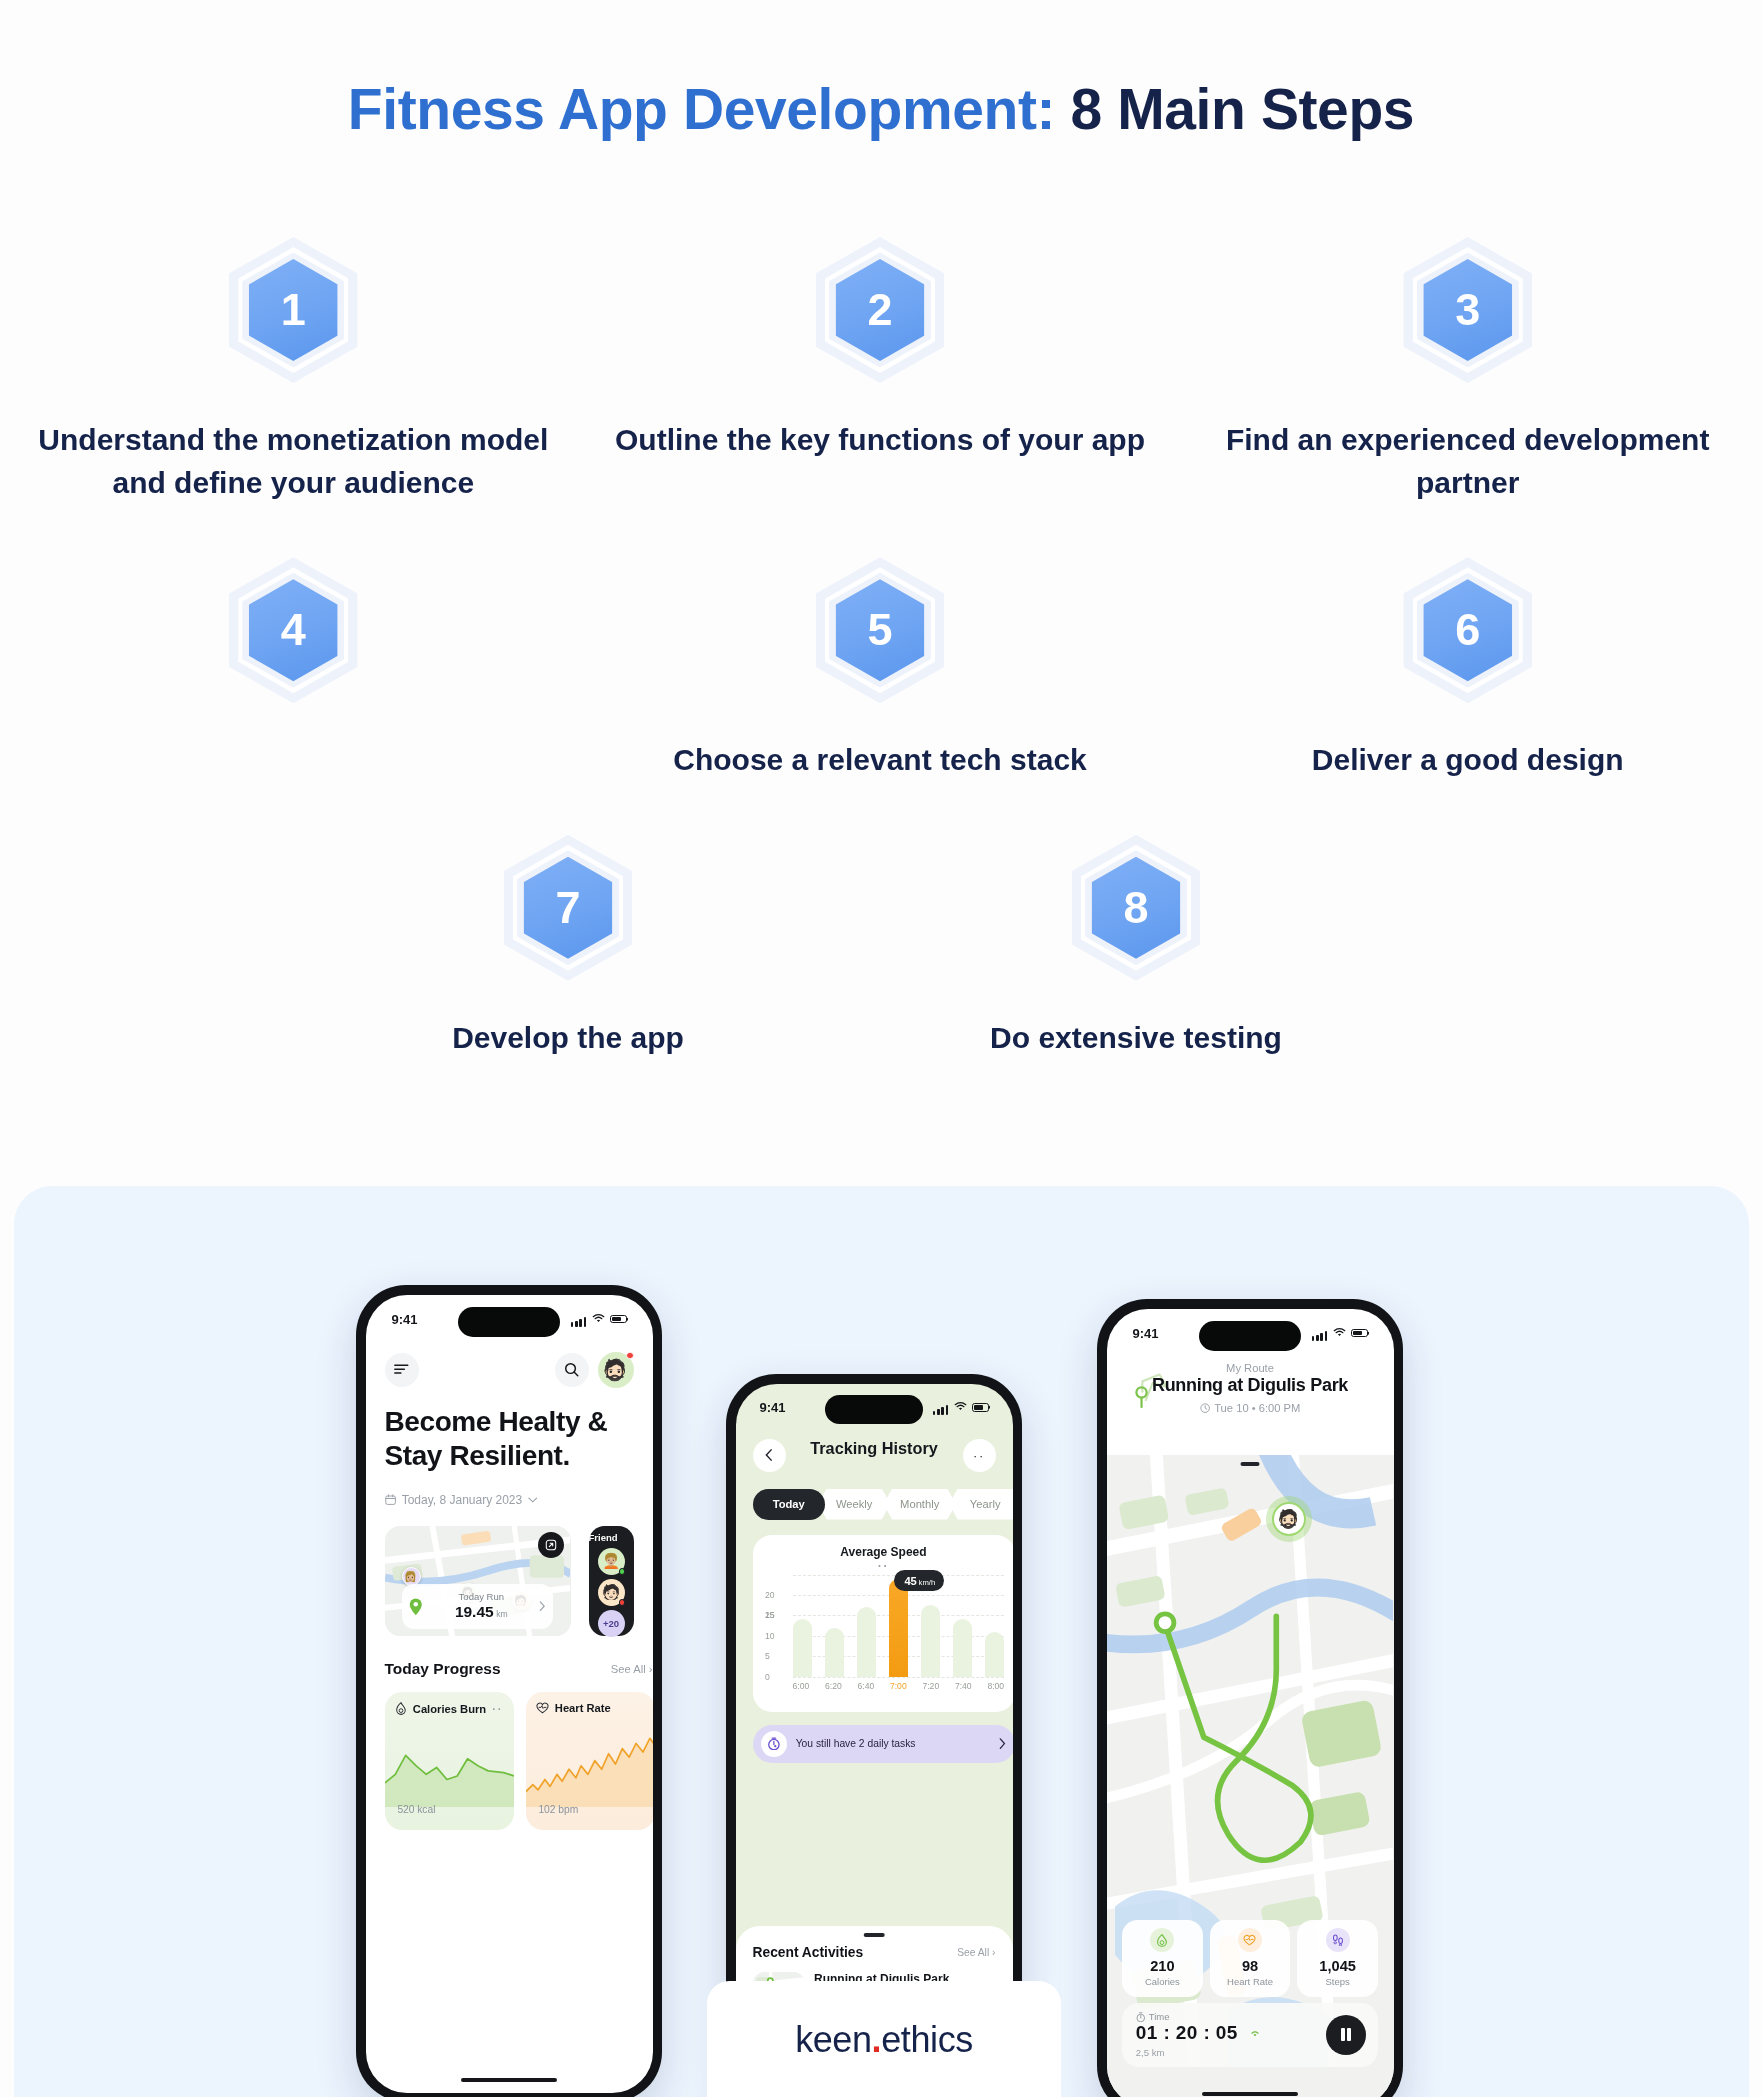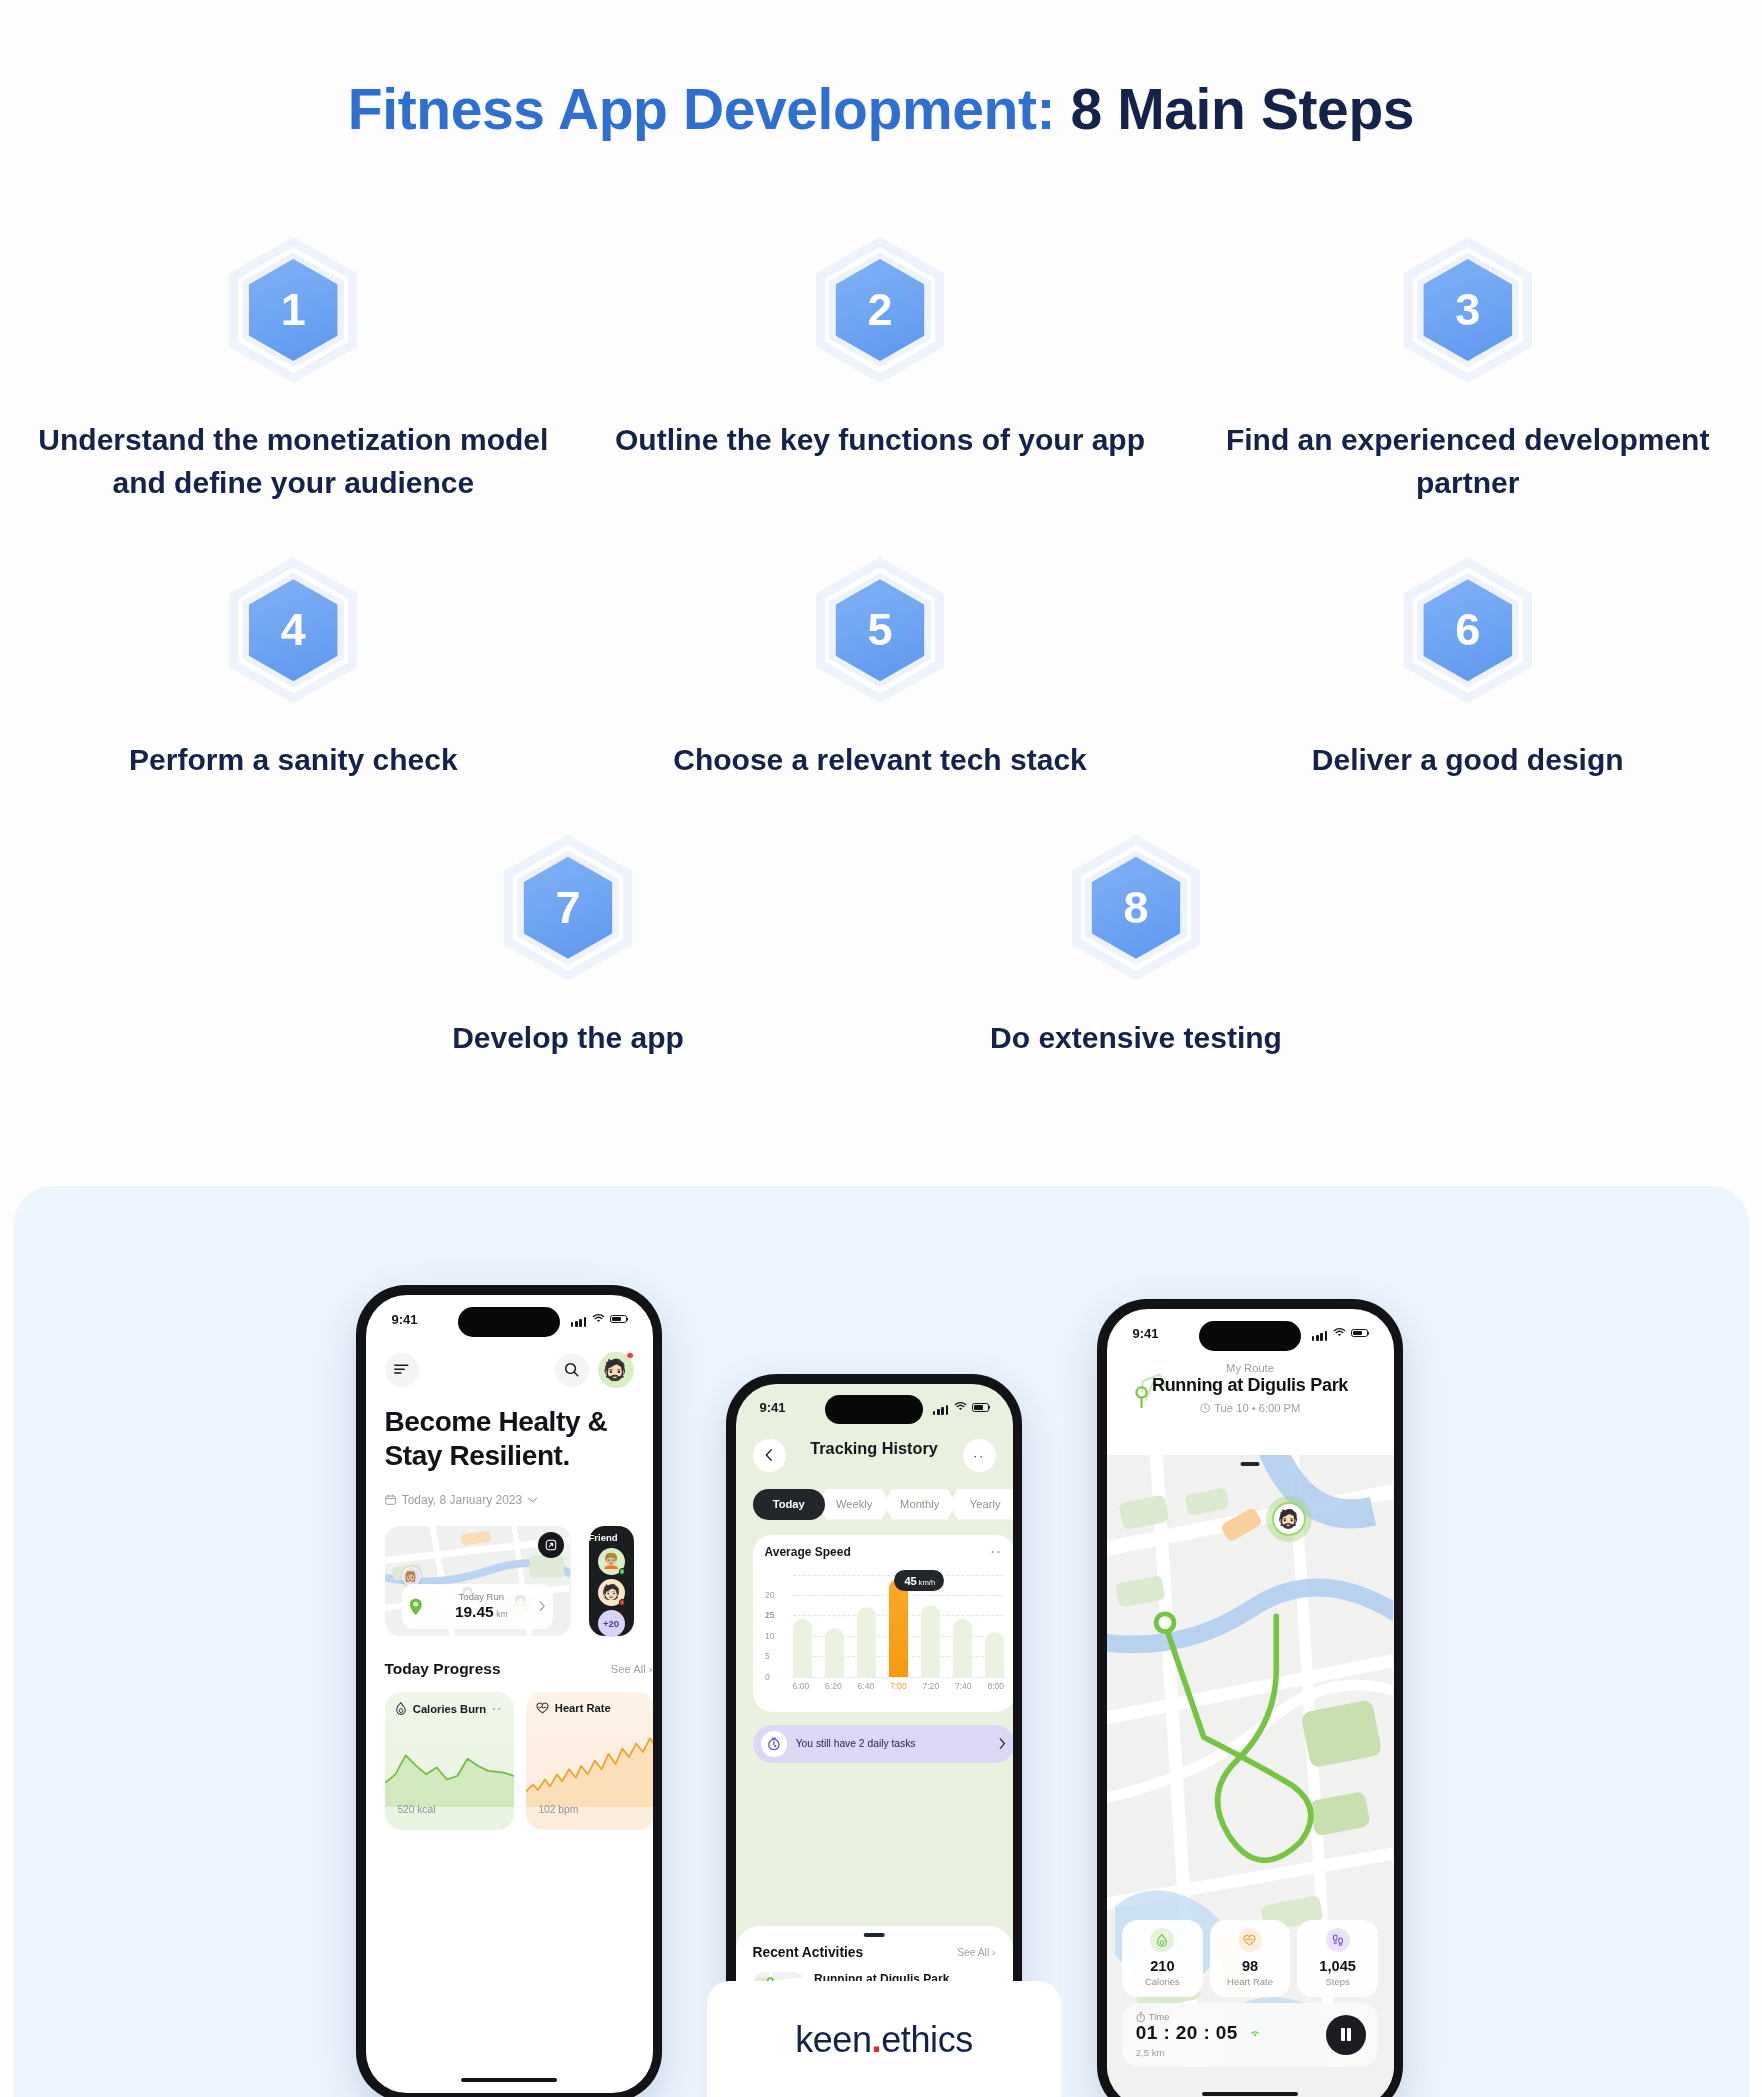--- a/index.html
+++ b/index.html
@@ -152,21 +152,21 @@
     display:flex;align-items:center;justify-content:center;font-size:13.8px;color:#20242a;}
   .p2-nav .tt { font-size:16.3px; font-weight:700; color:#15181c; }
   .p2-tabs { position:absolute; top:105px; left:17px; width:262px; height:31px; display:flex; }
   .p2-tab { flex:1; display:flex;align-items:center;justify-content:center;
     font-size:11.2px; color:#8e958b; background:#fff; margin-right:-6.9px;
     clip-path: polygon(12% 0,88% 0,100% 50%,88% 100%,12% 100%,0 50%); }
   .p2-tab.active { background:#23262a; color:#fff; font-weight:600; border-radius:15.5px; clip-path:none; z-index:2;}
   .p2-chart { position:absolute; top:151px; left:17px; width:262px; height:177px;
     background:#fff; border-radius:19px; padding:10.3px 12px; }
   .p2-chart .ch { display:flex;align-items:center;justify-content:space-between;
-    font-size:12px; font-weight:600; color:#15181c; }
+    font-size:12px; font-weight:600; color:#15181c;flex-direction:column; }
   .plot { position:absolute; left:40px; right:10.3px; top:40px; height:102px; }
   .gl { position:absolute; left:0; right:0; height:0; border-top:0.9px dashed #e4e7e0; }
   .ylab { position:absolute; left:12px; font-size:8.6px; color:#9aa09a; transform:translateY(-50%); }
   .bars-row { position:absolute; left:0; right:0; bottom:0; height:102px; display:flex;
     align-items:flex-end; justify-content:space-between; }
   .bar { width:19px; background:#e9f3e0; border-radius:9.5px 9.5px 0 0; }
   .bar.hi { background:linear-gradient(180deg,#f9a826 0%,#f39c12 100%); }
   .xlabs { position:absolute; left:40px; right:10.3px; bottom:20.6px; display:flex;
     justify-content:space-between; font-size:8.6px; color:#9aa09a; }
   .tooltip { position:absolute; background:#23262a; color:#fff; border-radius:11.2px;
@@ -280,21 +280,20 @@
 
     <div class="step-row" style="margin-top:53px">
       <div class="step" style="width:587px">
         <div class="hexwrap">
           <div class="hex hex-outer"></div>
             <div class="hex hex-mid"></div>
           <div class="hex hex-mid2"></div>
             <div class="hex hex-inner"></div>
           <div class="hex-num">4</div>
         </div>
-        <div class="step-label">Perform a sanity check</div>
       </div>
       <div class="step" style="width:587px">
         <div class="hexwrap">
           <div class="hex hex-outer"></div>
             <div class="hex hex-mid"></div>
           <div class="hex hex-mid2"></div>
             <div class="hex hex-inner"></div>
           <div class="hex-num">5</div>
         </div>
         <div class="step-label">Choose a relevant tech stack</div>

